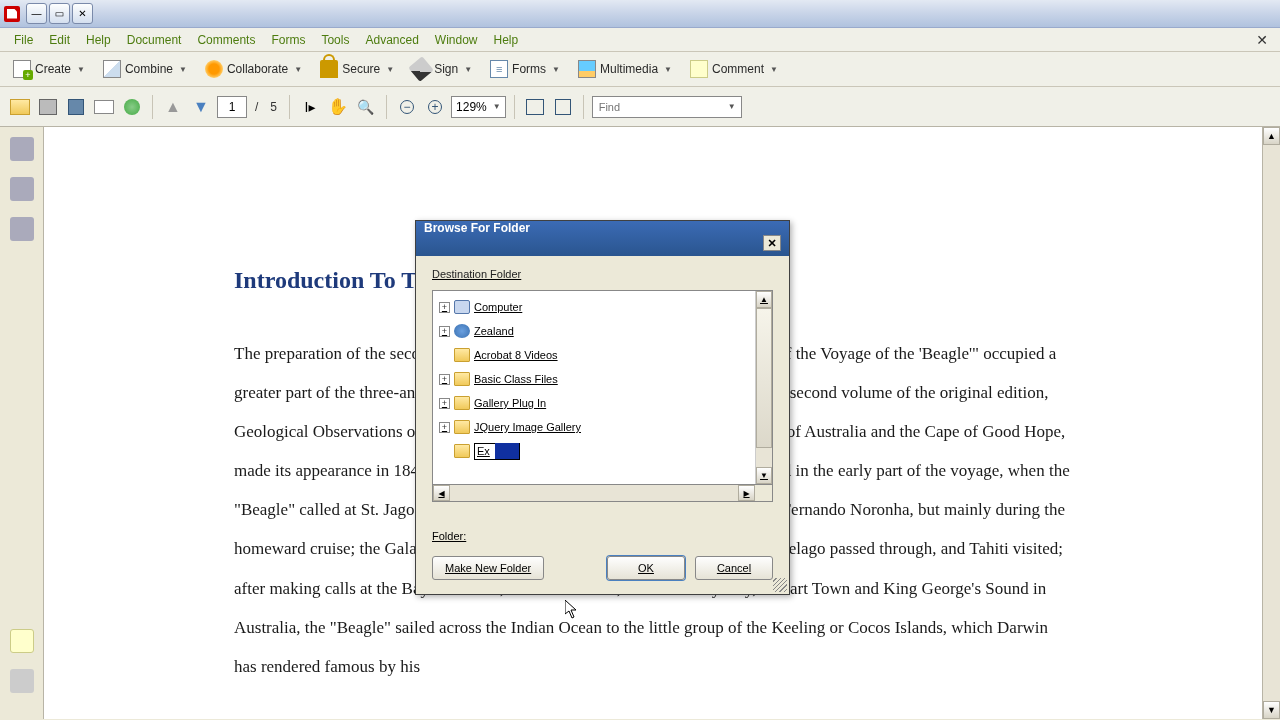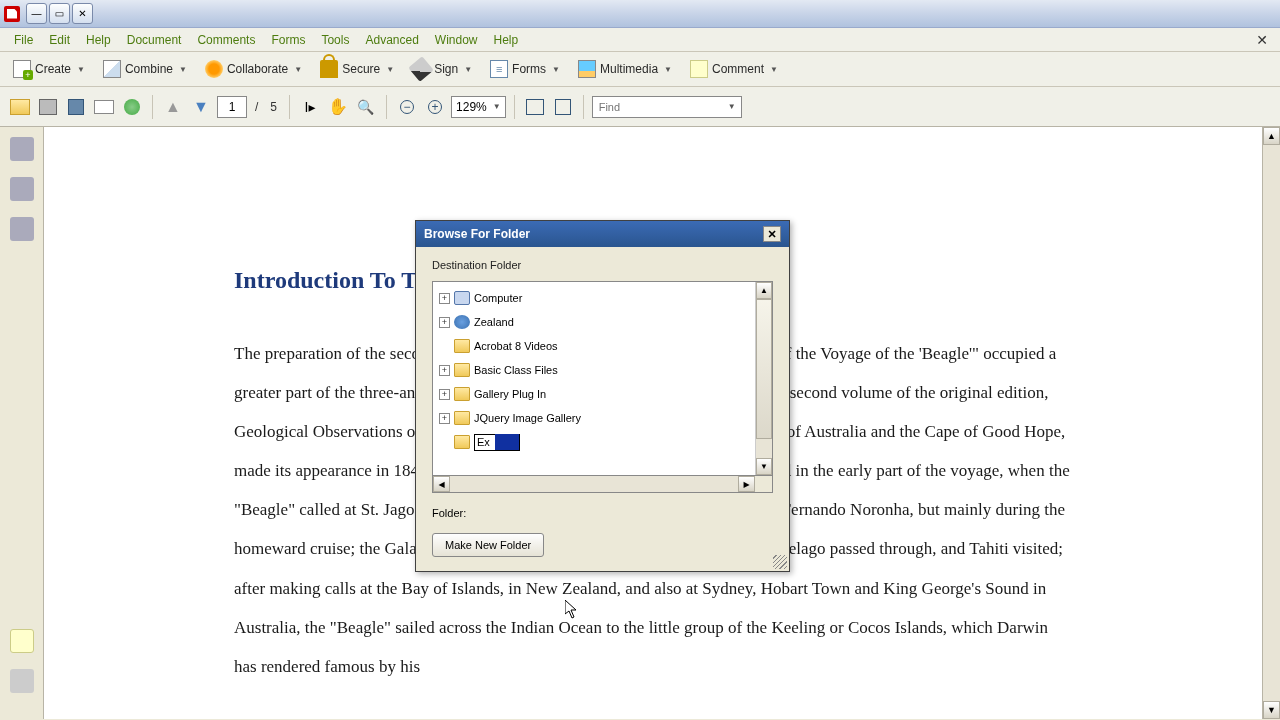--- a/index.html
+++ b/index.html
@@ -55,23 +55,23 @@
 .docwrap { flex: 1; background: #858280; position: relative; display: flex; justify-content: center; padding: 0; }
 .page { width: 100%; background: #fff; margin: 0; padding: 140px 190px 30px; overflow: hidden; }
 .page h2 { font-size: 24px; font-weight: bold; color: #1e3a7b; margin-bottom: 40px; font-family: Georgia, serif; }
 .page p { font-size: 17px; line-height: 2.3; color: #1a1a1a; font-family: Georgia, serif; }
 .doc-scroll { width: 18px; background: #ece9d8; border-left: 1px solid #b8b4a6; display: flex; flex-direction: column; }
 .scroll-arrow { height: 18px; background: linear-gradient(#fff,#d8d4c6); border: 1px solid #b0ac9e; display: flex; align-items: center; justify-content: center; font-size: 9px; cursor: pointer; }
 .scroll-track { flex: 1; background: #e8e4d6; }
 
 
 .dialog { position: absolute; left: 415px; top: 220px; width: 375px; background: #ece9d8; border: 1px solid #404040; box-shadow: 2px 2px 6px rgba(0,0,0,0.3); }
-.dlg-title { height: 26px; background: linear-gradient(to bottom, #3b6bb5, #2a558f); color: #fff; font-size: 12px; font-weight: bold; display: flex; align-items: center; padding: 0 8px; }
+.dlg-title { height: 35px; background: linear-gradient(to bottom, #3b6bb5, #2a558f); color: #fff; font-size: 12px; font-weight: bold; display: flex; align-items: flex-start; padding: 0 8px; flex-direction: column; }
 .dlg-title .dlg-close { margin-left: auto; width: 18px; height: 16px; background: #ece9d8; color: #000; border: 1px solid #888; display: flex; align-items: center; justify-content: center; font-size: 11px; cursor: pointer; }
-.dlg-body { padding: 12px 16px 14px; }
+.dlg-body { padding: 12px 16px 14px; text-decoration: underline; }
 .dlg-label { font-size: 11px; color: #222; margin-bottom: 10px; display: block; }
 
 .tree-box { border: 1px solid #888; background: #fff; position: relative; height: 195px; display: flex; }
 .tree-content { flex: 1; padding: 4px 2px; overflow: hidden; }
 .tree-item { display: flex; align-items: center; gap: 4px; height: 24px; font-size: 11px; padding-left: 4px; }
 .tree-exp { width: 11px; height: 11px; border: 1px solid #888; background: #fff; display: flex; align-items: center; justify-content: center; font-size: 9px; line-height: 1; cursor: pointer; color: #333; }
 .tree-exp.blank { border: none; }
 .tree-icon { width: 16px; height: 14px; }
 .tree-icon.folder { background: linear-gradient(#ffe9a3,#f0c95a); border: 1px solid #caa030; border-radius: 1px; }
 .tree-icon.computer { background: #c8d7ef; border: 1px solid #5577aa; border-radius: 2px; }
@@ -82,21 +82,21 @@
 .tree-vscroll { width: 17px; background: #ece9d8; border-left: 1px solid #ccc; display: flex; flex-direction: column; }
 .tree-vscroll .sb-btn { height: 17px; background: linear-gradient(#fff,#d8d4c6); border: 1px solid #b0ac9e; display: flex; align-items: center; justify-content: center; font-size: 8px; cursor: pointer; }
 .tree-vscroll .sb-track { flex: 1; background: #e8e4d6; position: relative; }
 .tree-vscroll .sb-thumb { position: absolute; left: 0; right: 0; top: 0; height: 140px; background: linear-gradient(#f6f4ea,#dcd8ca); border: 1px solid #b0ac9e; }
 
 .tree-hscroll { height: 17px; background: #ece9d8; border: 1px solid #888; border-top: none; display: flex; }
 .tree-hscroll .sb-btn { width: 17px; background: linear-gradient(#fff,#d8d4c6); border: 1px solid #b0ac9e; display: flex; align-items: center; justify-content: center; font-size: 8px; cursor: pointer; }
 .tree-hscroll .sb-track { flex: 1; background: #e8e4d6; }
 .tree-hscroll .sb-corner { width: 17px; background: #ece9d8; }
 
-.folder-row { display: flex; align-items: flex-end; gap: 11px; margin-top: 14px; }
+.folder-row { display: flex; align-items: flex-end; gap: 11px; margin-top: 28px; }
 .folder-row label { font-size: 11px; }
 .folder-row input { flex: 1; height: 22px; border: 1px solid #888; padding: 0 6px; font-size: 11px; background: #fff; }
 
 .dlg-buttons { display: flex; gap: 6px; margin-top: 14px; justify-content: space-between; }
 .dlg-buttons .left { display: flex; }
 .dlg-buttons .right { display: flex; gap: 10px; }
 .dlg-btn { height: 24px; padding: 0 12px; font-size: 11px; background: linear-gradient(#fefefe,#e6e3d6); border: 1px solid #888; border-radius: 3px; cursor: pointer; min-width: 78px; }
 .ok-btn { min-width: 78px; box-shadow: 0 0 0 1px #4a80c0; }
 .resize-grip { position: absolute; right: 2px; bottom: 2px; width: 14px; height: 14px; background: repeating-linear-gradient(135deg, transparent 0 2px, #888 2px 3px); }
 
@@ -315,20 +315,24 @@
     </div>
 
     <div class="folder-row">
       <label>Folder:</label>
     </div>
 
     <div class="dlg-buttons">
       <div class="left">
         <button class="dlg-btn">Make New Folder</button>
       </div>
+      <div class="right">
+        <button class="dlg-btn ok-btn">OK</button>
+        <button class="dlg-btn">Cancel</button>
+      </div>
     </div>
   </div>
   <div class="resize-grip"></div>
 </div>
 
 <div class="cursor">
   <svg viewBox="0 0 14 20">
       <path d="M0 0 L0 14 L4 11 L7 18 L9 17 L6 10 L11 10 Z" fill="#fff" stroke="#000" stroke-width="1"></path>
     </svg>
 </div>

